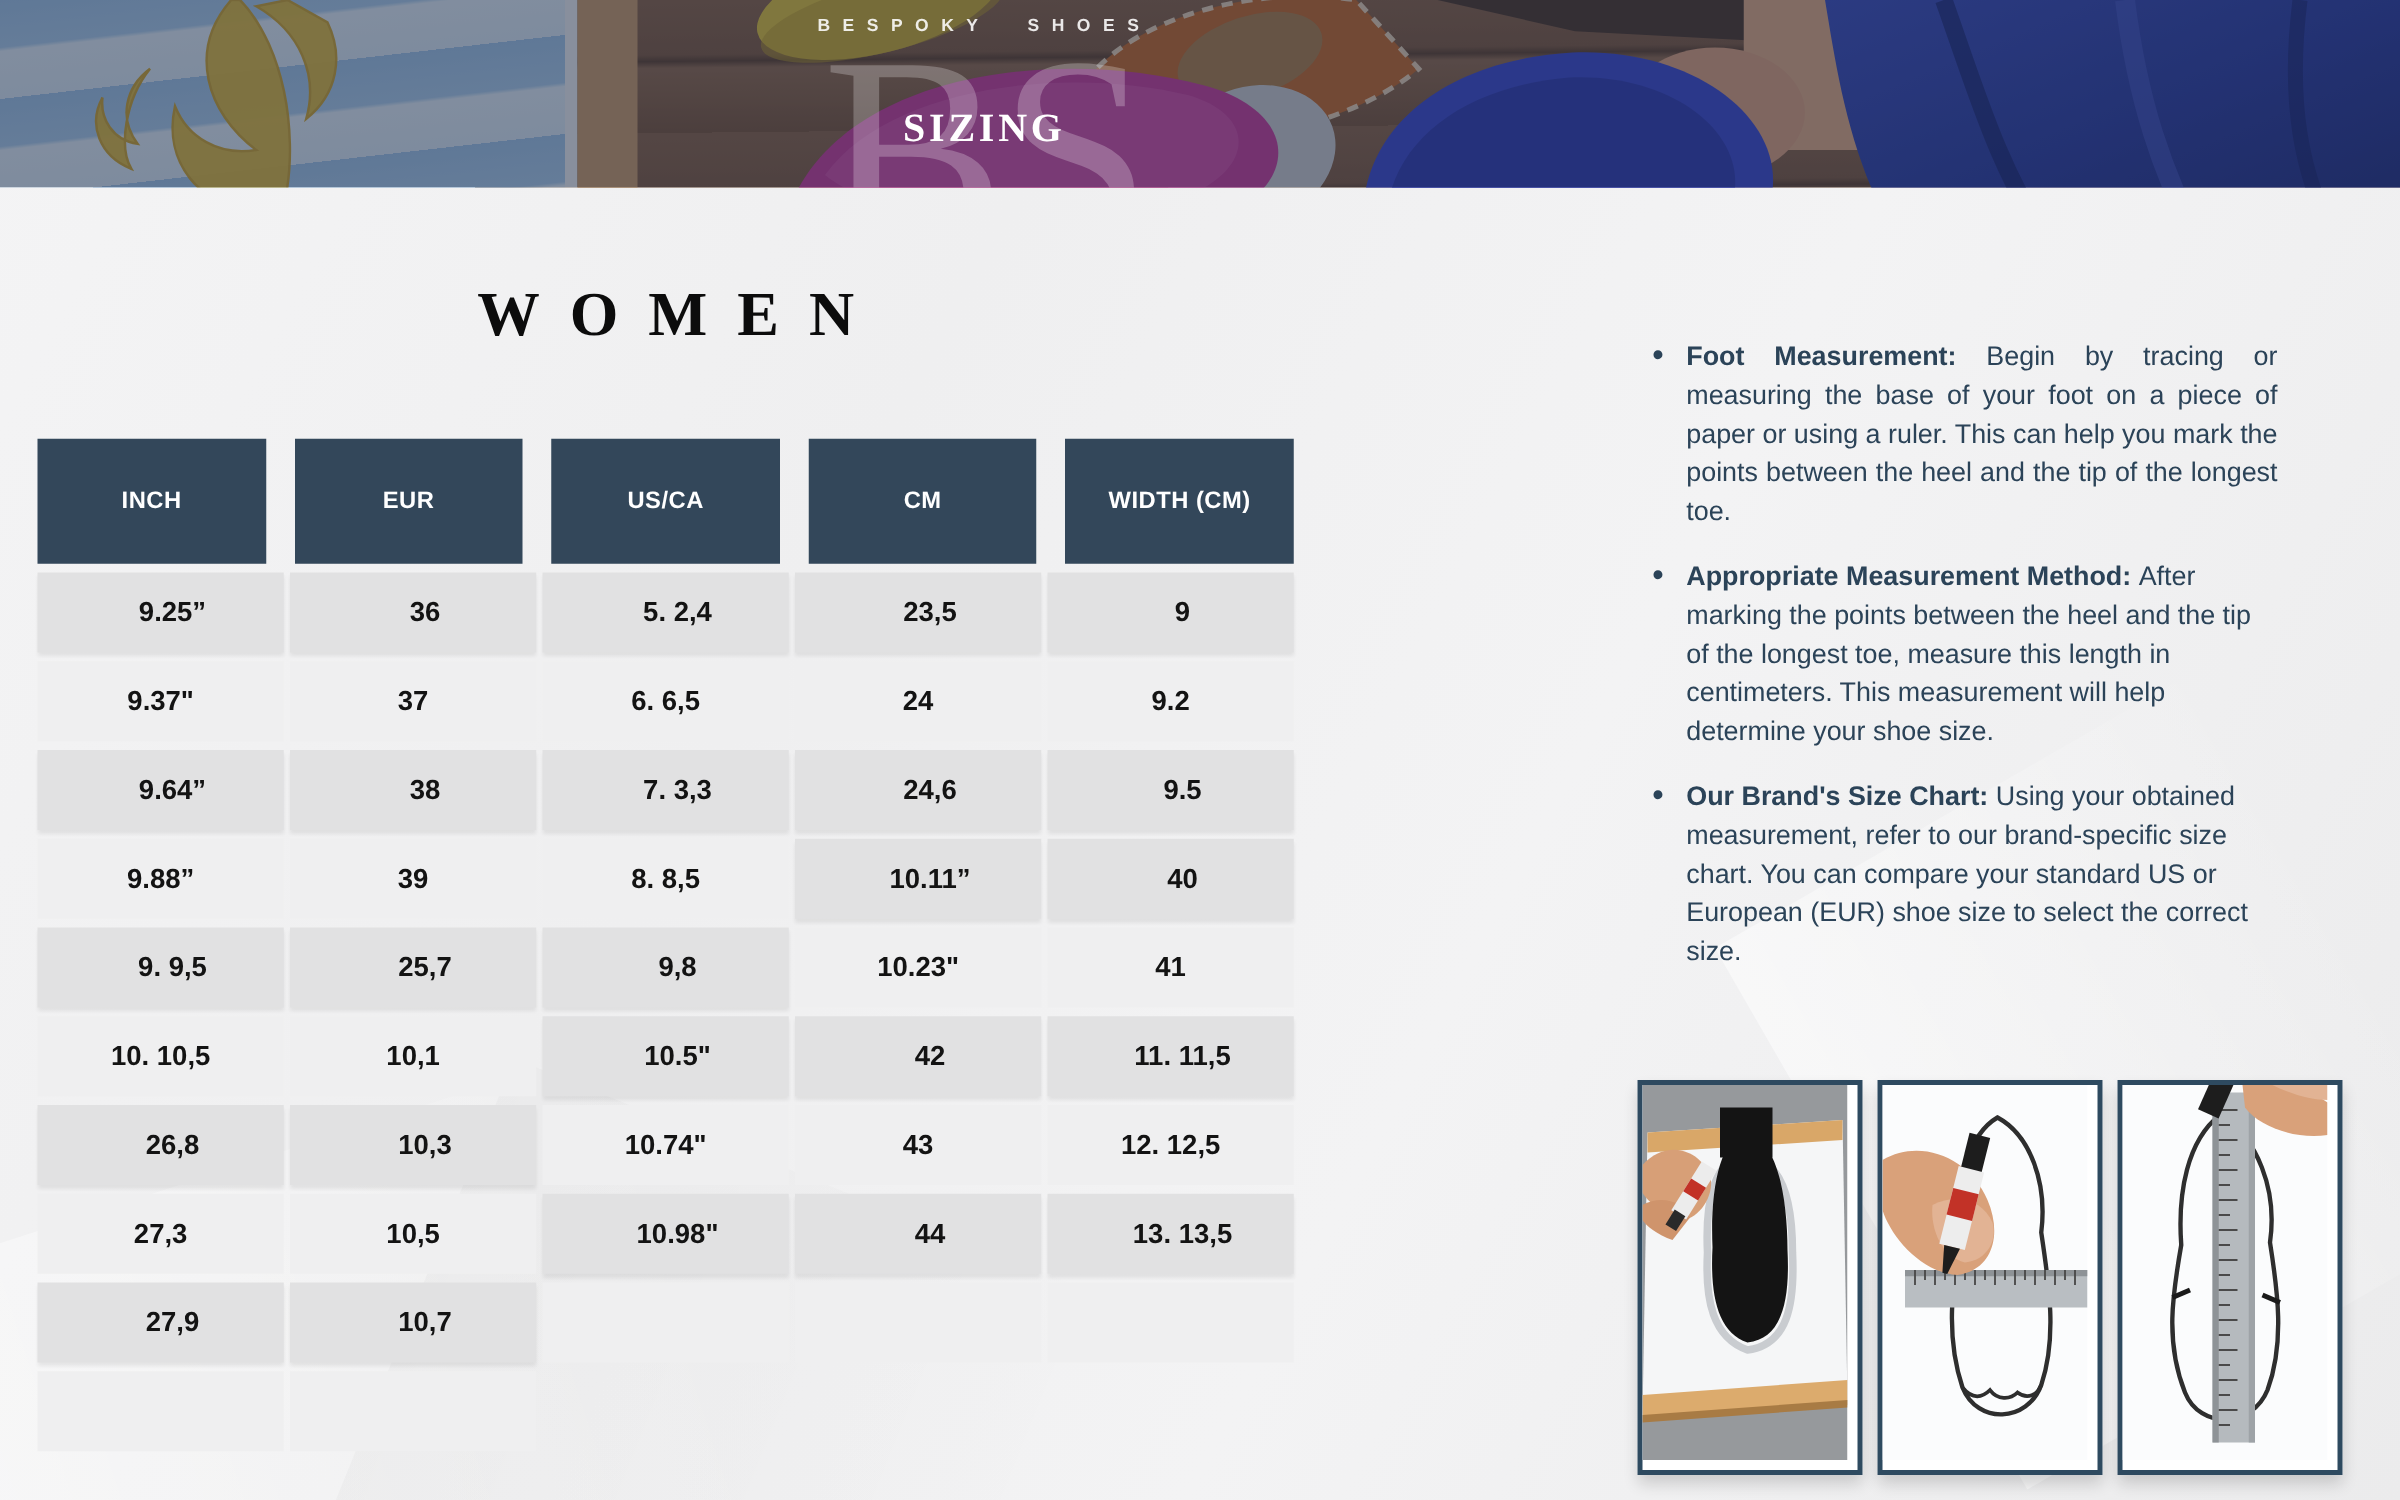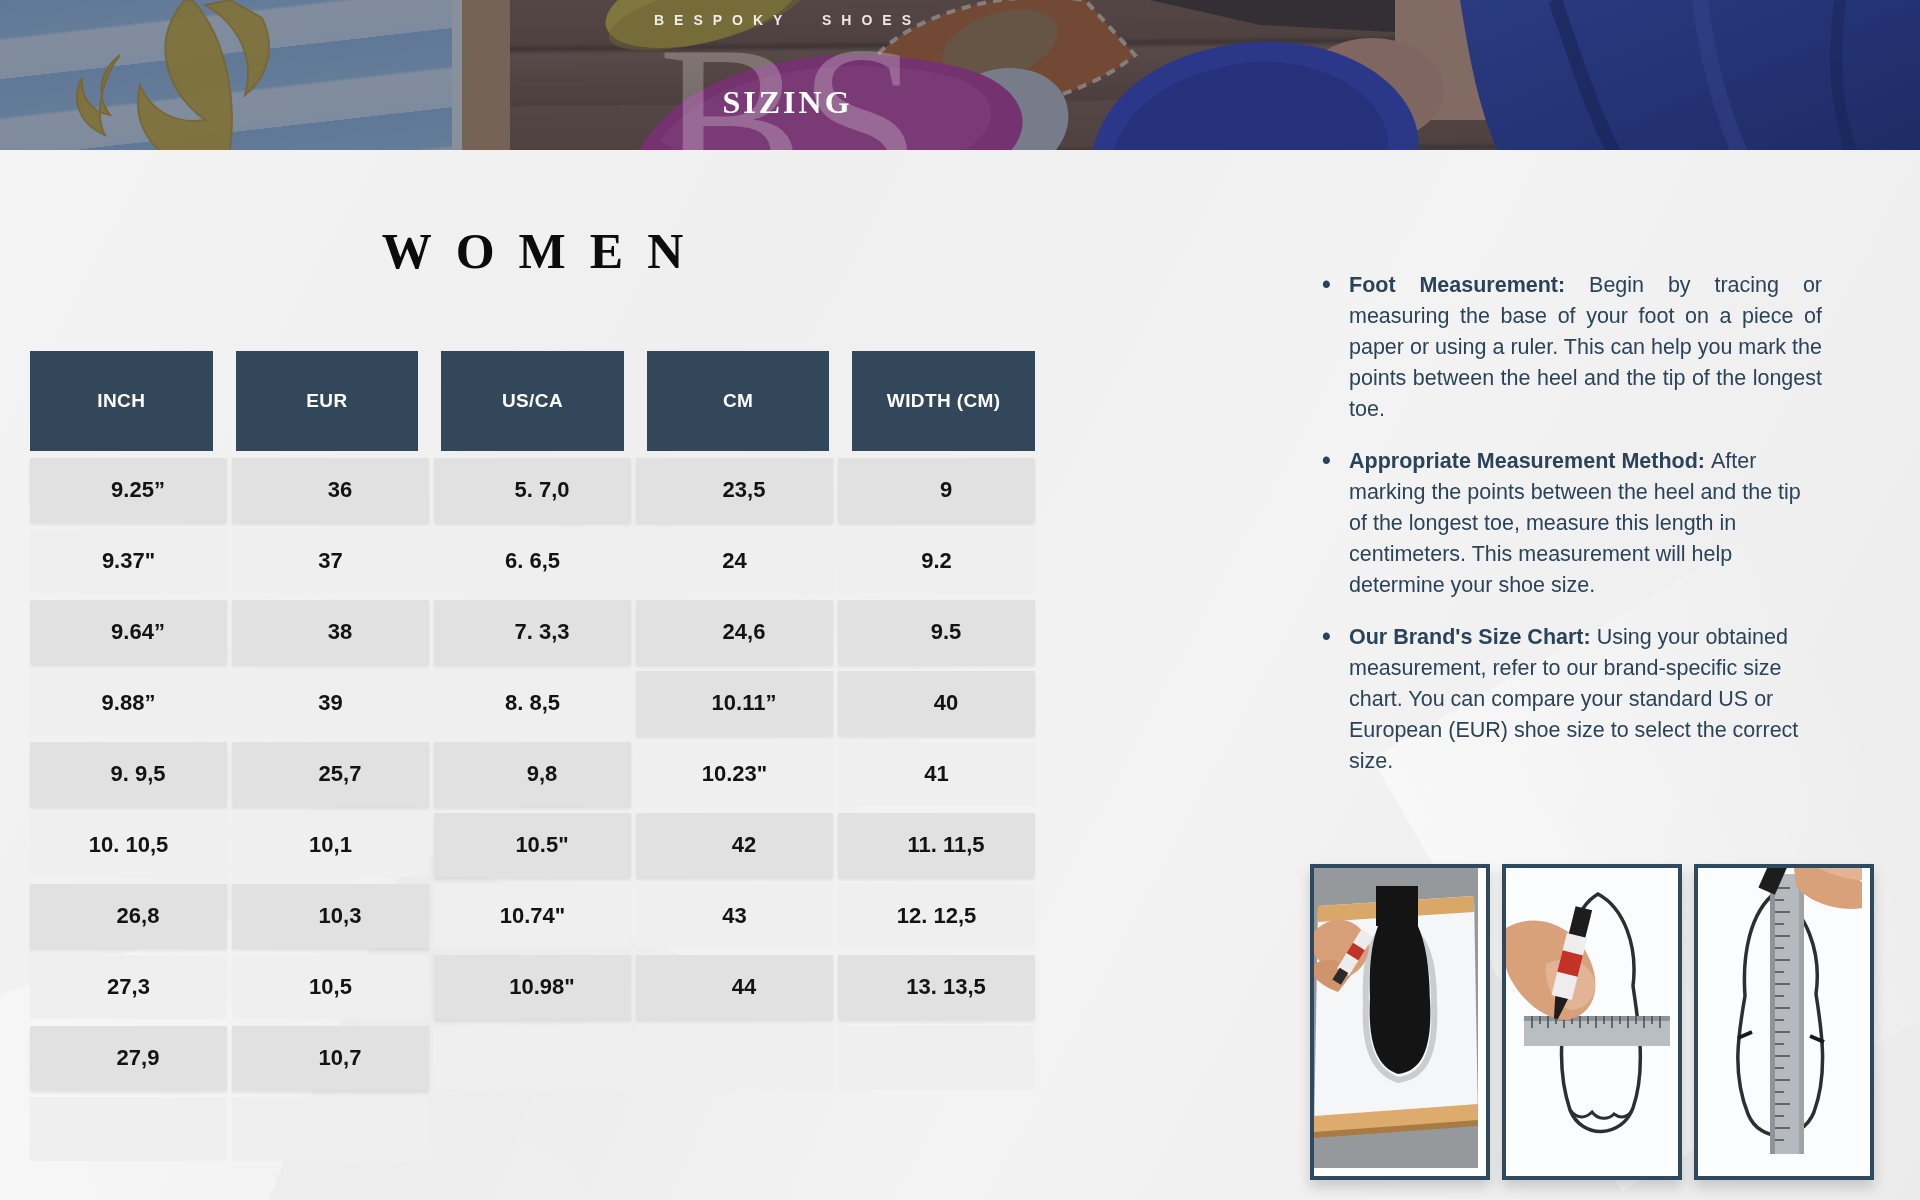--- a/index.html
+++ b/index.html
@@ -141,21 +141,21 @@
     <div class="t-head" id="table-head">
         <div class="th">INCH</div>
         <div class="th">EUR</div>
         <div class="th">US/CA</div>
         <div class="th">CM</div>
         <div class="th">WIDTH (CM)</div>
       </div>
     <div class="t-body" id="table-body">
         <div class="td dark">9.25”</div>
         <div class="td dark">36</div>
-        <div class="td dark">5. 7,0</div>
+        <div class="td dark">5. 2,4</div>
         <div class="td dark">23,5</div>
         <div class="td dark">9</div>
         <div class="td light">9.37"</div>
         <div class="td light">37</div>
         <div class="td light">6. 6,5</div>
         <div class="td light">24</div>
         <div class="td light">9.2</div>
         <div class="td dark">9.64”</div>
         <div class="td dark">38</div>
         <div class="td dark">7. 3,3</div>

